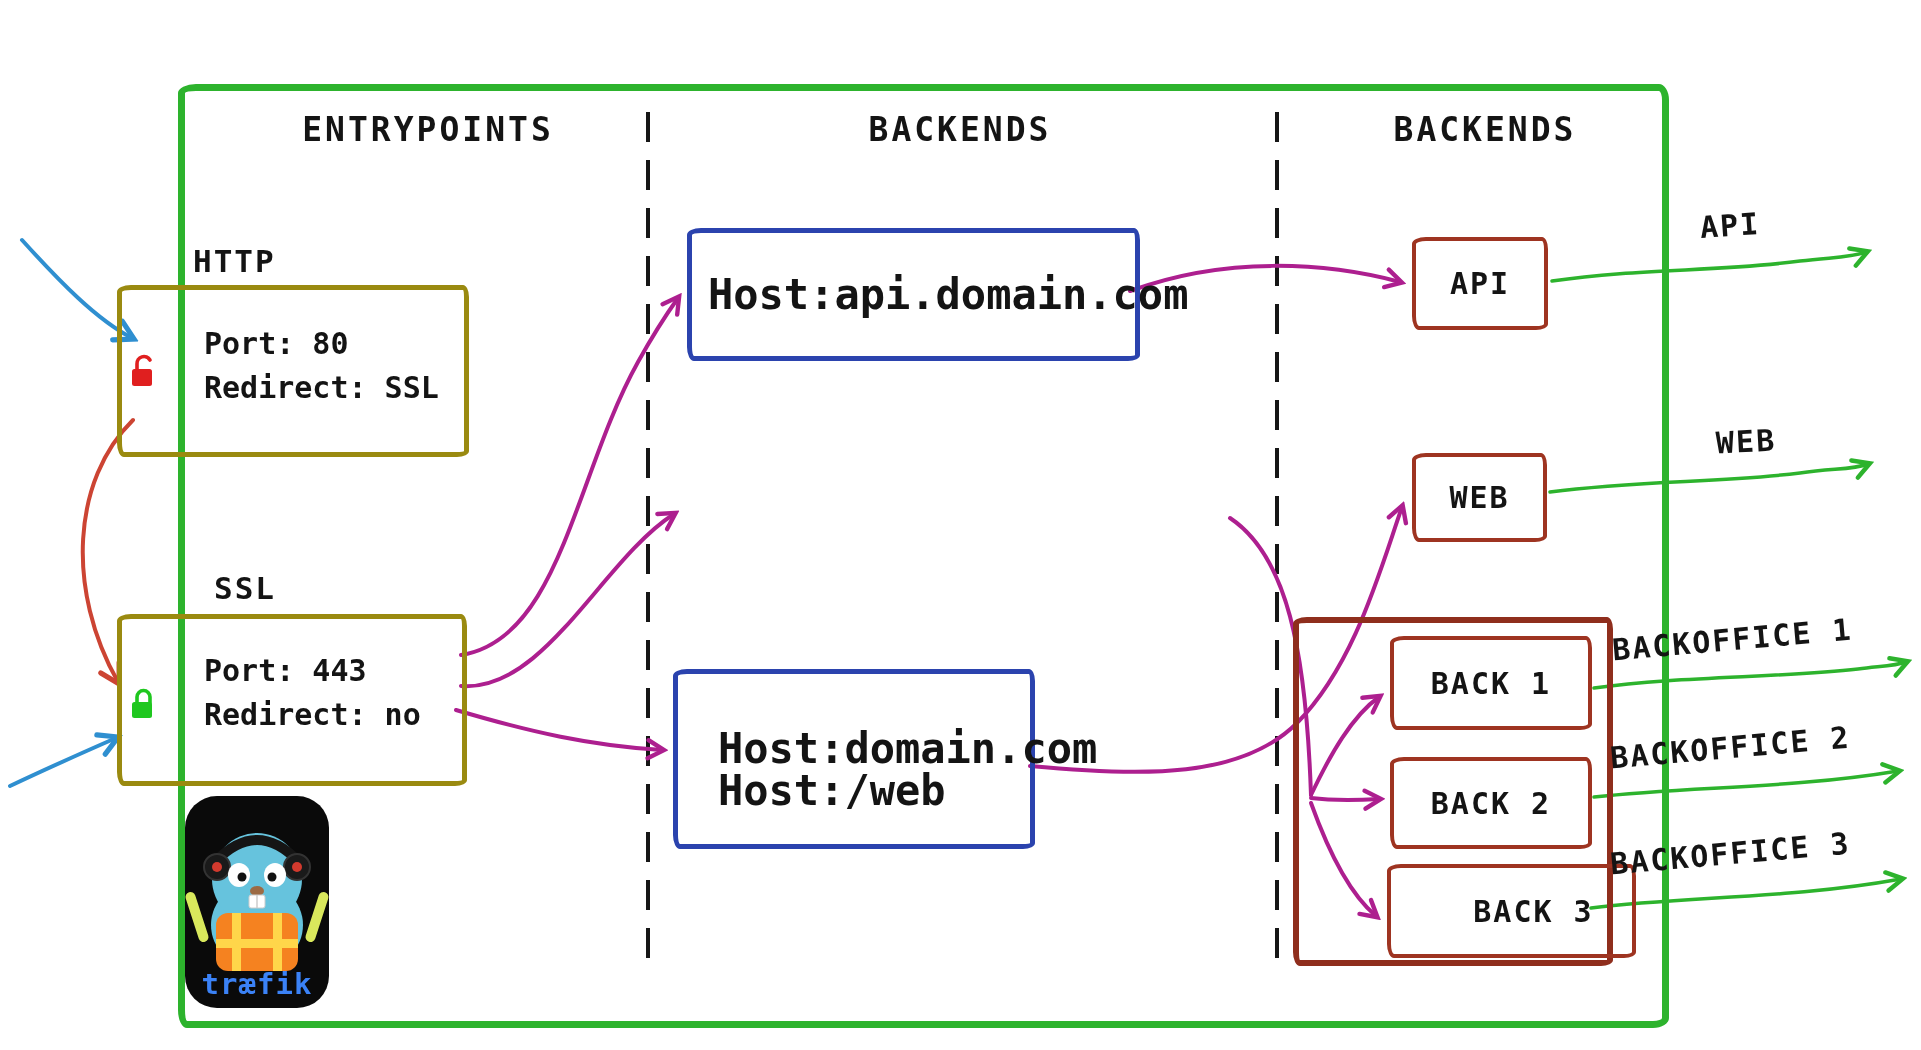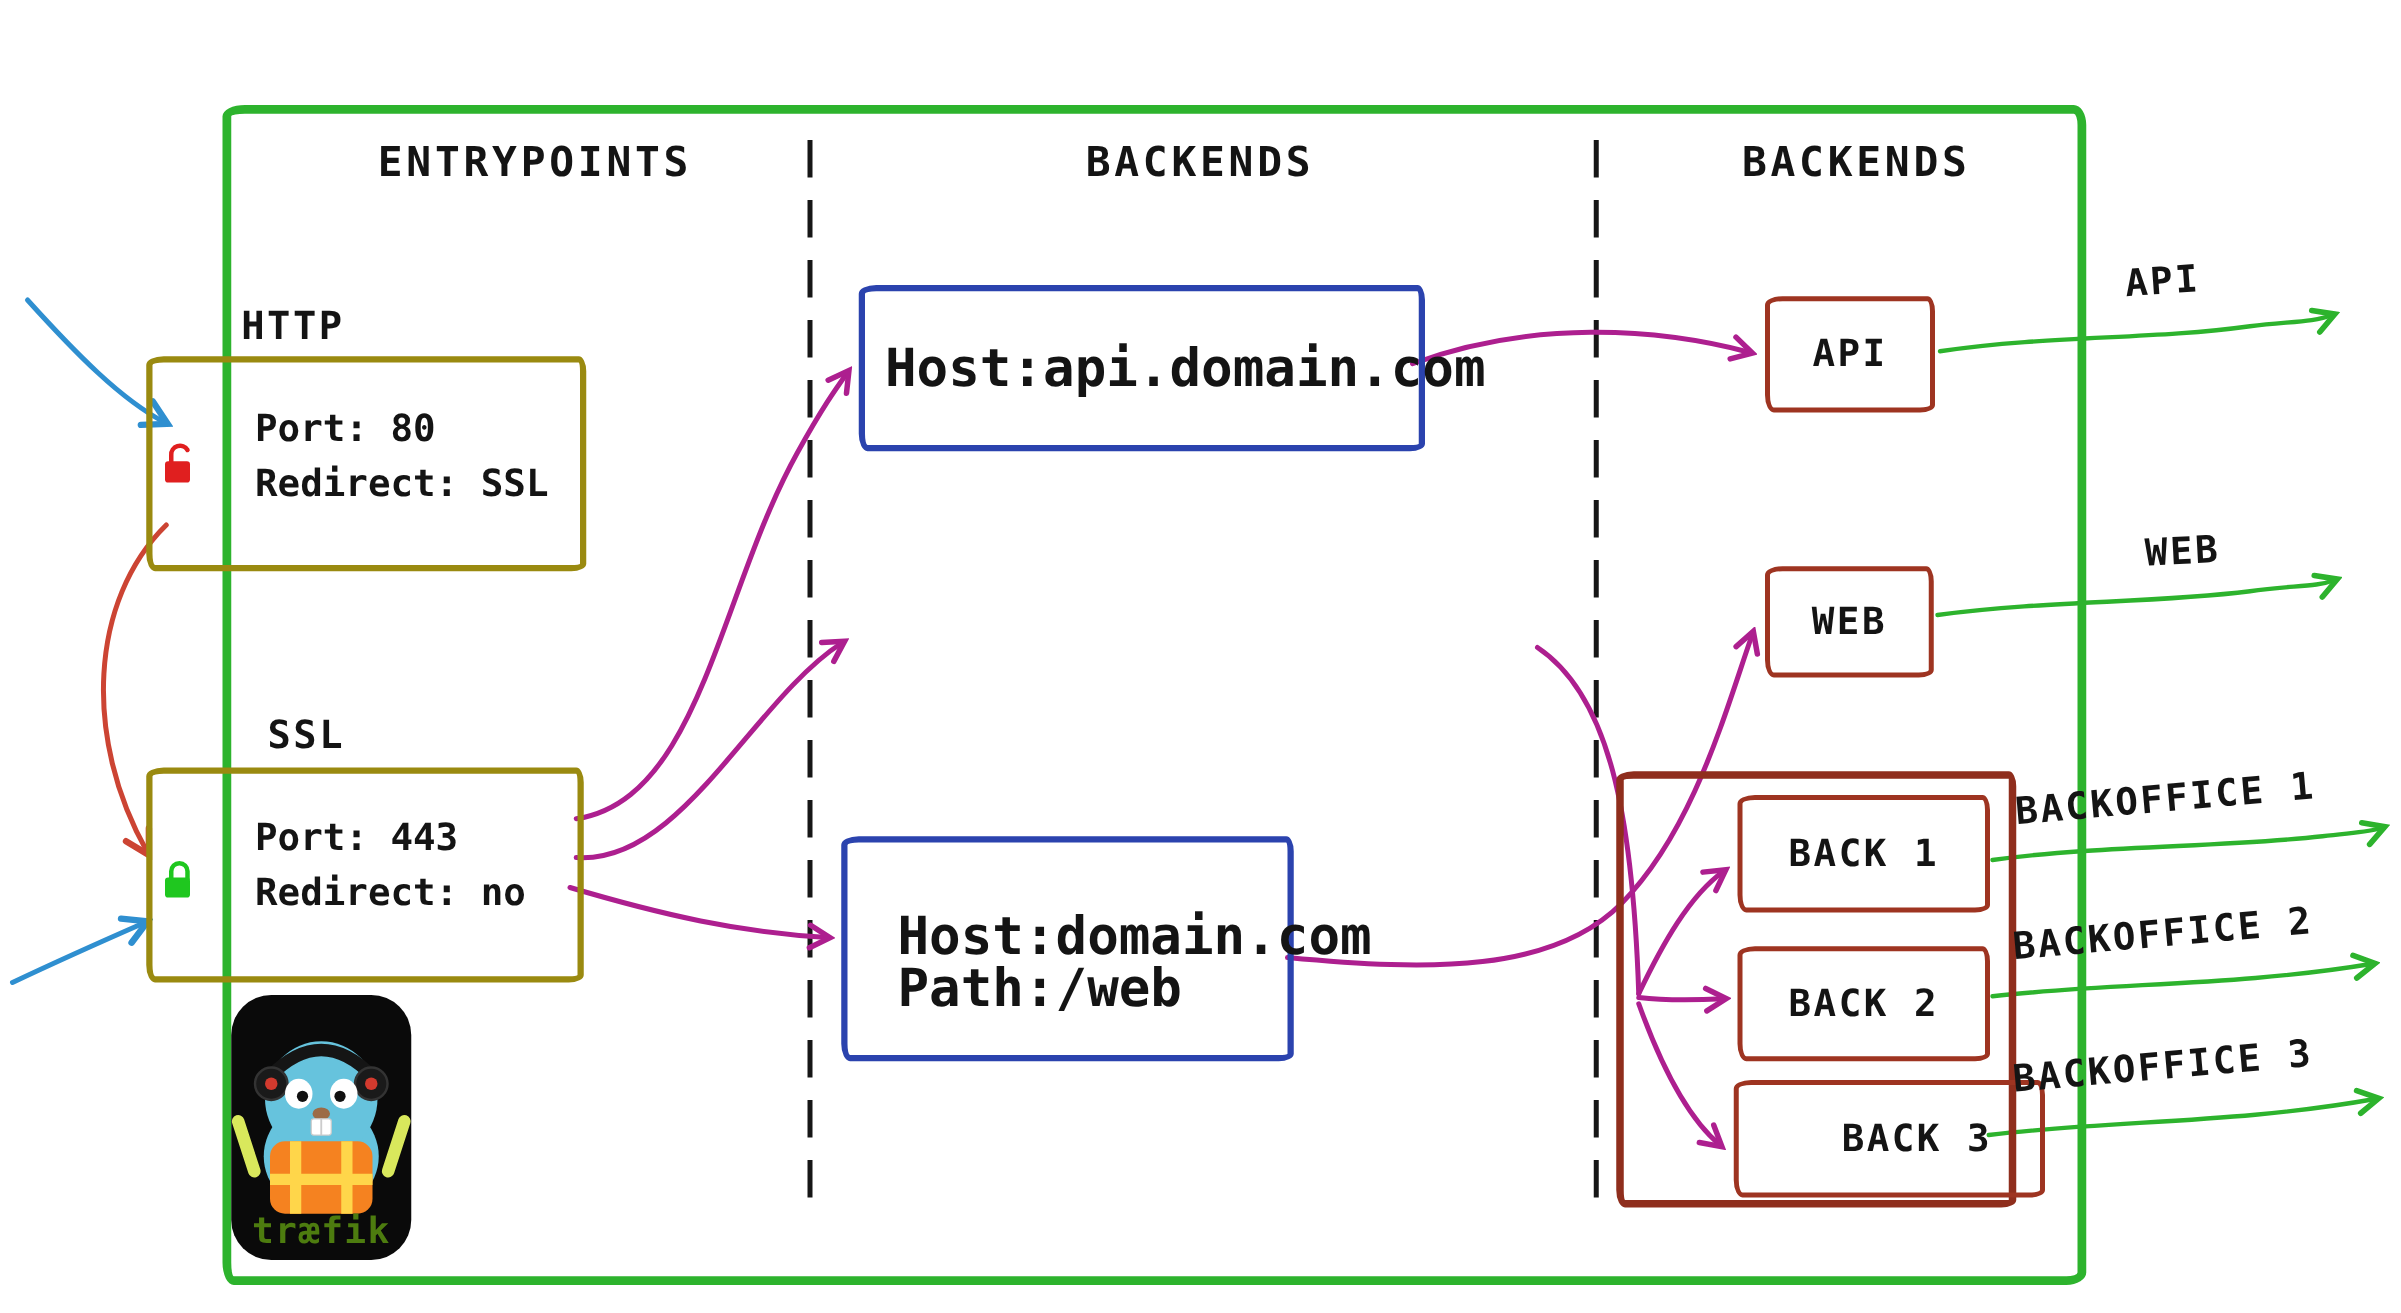--- a/index.html
+++ b/index.html
@@ -12,21 +12,21 @@
   .eplabel{font-size:31px;letter-spacing:2px;}
   .epbox{border:5px solid #9a8a10;background:transparent;}
   .epline{position:absolute;left:82px;font-size:30px;white-space:nowrap;}
   .febox{border:5px solid #2b43ae;background:transparent;}
   .fetext{font-size:42px;white-space:nowrap;}
   .bebox{border:4px solid #9e3421;background:transparent;display:flex;align-items:center;justify-content:center;}
   .betext{font-size:30px;letter-spacing:2px;white-space:nowrap;}
   .groupbox{border:6px solid #8f2e1d;background:transparent;}
   .outlabel{font-size:30px;letter-spacing:2px;white-space:nowrap;}
   .logo{width:146px;height:214px;}
-  .logo-word{position:absolute;left:0;right:0;bottom:8px;text-align:center;color:#4d7c0f;font-size:29px;letter-spacing:1px;}
+  .logo-word{position:absolute;left:0;right:0;bottom:8px;text-align:center;color:#3b82f6;font-size:29px;letter-spacing:1px;}
   svg.layer{position:absolute;left:0;top:0;}
 </style>
 </head>
 <body>
 
 <div class="stage">
 
   <svg class="layer" width="1921" height="1050" viewBox="0 0 1921 1050">
     <defs>
       <marker id="ah-magenta" viewBox="0 0 12 12" refX="9" refY="6" markerWidth="6" markerHeight="6" orient="auto">
@@ -99,21 +99,21 @@
     <div class="epline" style="top:78px;">Redirect: no</div>
   </div>
 
   <div class="abs febox sketchy" style="left:687px;top:228px;width:443px;height:123px;display:flex;align-items:center;">
     <div class="fetext" style="margin-left:16px;">Host:api.domain.com</div>
   </div>
 
 
   <div class="abs febox sketchy" style="left:673px;top:669px;width:352px;height:170px;">
     <div class="fetext abs" style="left:40px;top:50px;">Host:domain.com</div>
-    <div class="fetext abs" style="left:40px;top:92px;">Path:/web</div>
+    <div class="fetext abs" style="left:40px;top:92px;">Host:/web</div>
   </div>
 
   <div class="abs bebox sketchy" style="left:1412px;top:237px;width:128px;height:85px;">
     <div class="betext">API</div>
   </div>
 
   <div class="abs bebox sketchy" style="left:1412px;top:453px;width:127px;height:81px;">
     <div class="betext">WEB</div>
   </div>
 

